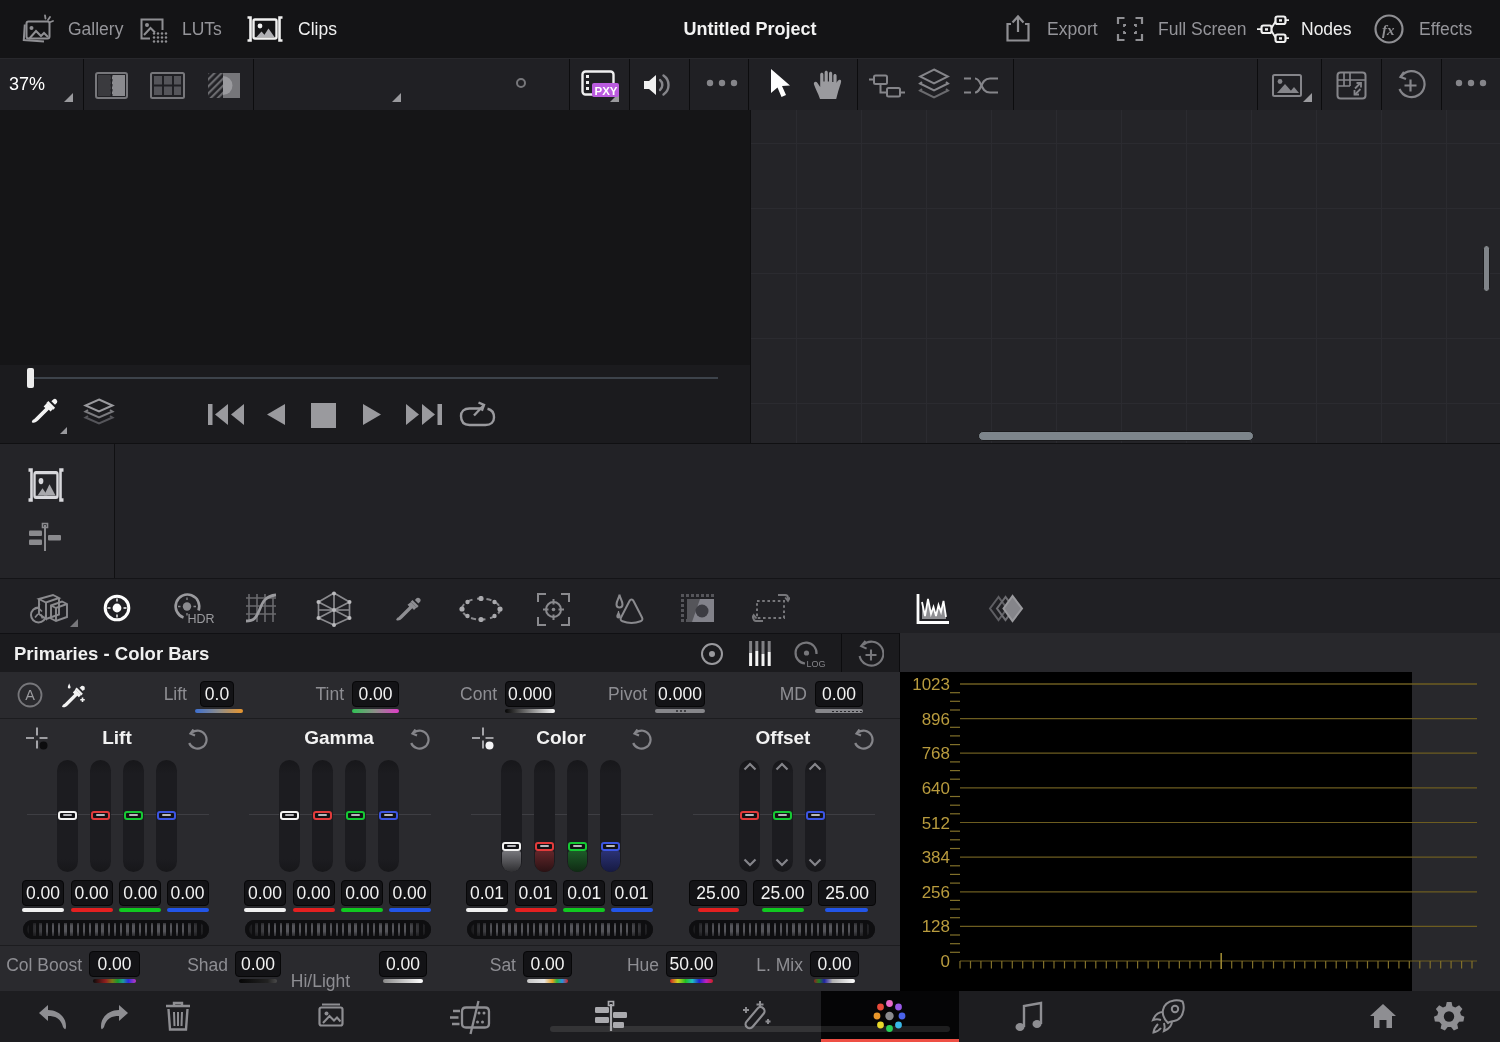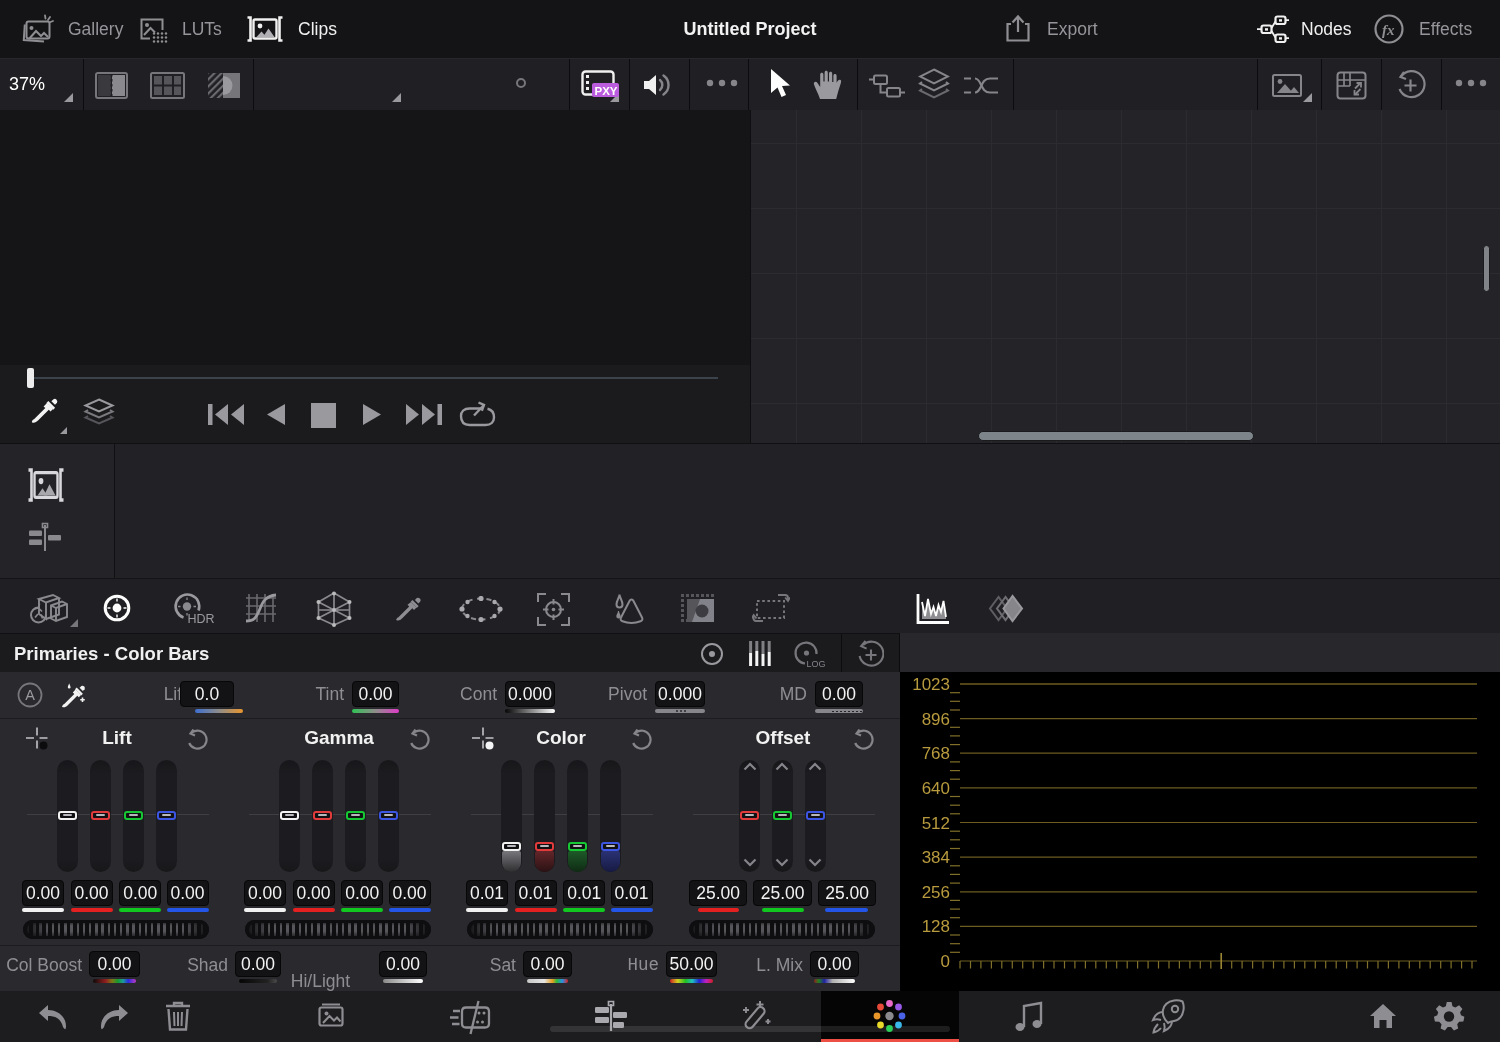--- a/index.html
+++ b/index.html
@@ -61,21 +61,21 @@
   .handle i { display:block; width:9px; height:2.5px; background:#b9b9bd; border-radius:1px; }
   .wheel { position:absolute; top:248px; width:186px; height:19px; border-radius:9.5px; background:#0e0e10; overflow:hidden; }
   .wheel .stripes { position:absolute; left:4px; top:3px; right:4px; bottom:3px;
      background:repeating-linear-gradient(90deg,#55555a 0 2.5px,#0e0e10 2.5px 6.2px); border-radius:7px; }
   .wheel .shade { position:absolute; inset:0; background:linear-gradient(90deg,#0e0e10 0,rgba(14,14,16,0) 14%,rgba(14,14,16,0) 86%,#0e0e10 100%), linear-gradient(#0e0e10 0,rgba(14,14,16,0) 30%,rgba(14,14,16,0) 60%,#0e0e10 100%); }
 
   
   #crow { position:absolute; left:0; top:273px; width:900px; height:46px; border-top:1px solid #1c1c1f; }
 
   
-  #scope { left:900px; top:672px; width:600px; height:319px; background:#000; }
+  #scope { left:900px; top:672px; width:512px; height:319px; background:#000; }
 
   
   #bottombar { left:0; top:991px; width:1500px; height:51px; background:#1d1d20; }
   #btile { position:absolute; left:821px; top:0; width:138px; height:48px; background:#050506; }
   #bred { position:absolute; left:821px; top:48px; width:138px; height:3px; background:#ee4f44; }
   #bscroll { position:absolute; left:550px; top:35px; width:400px; height:6px; border-radius:3px; background:rgba(255,255,255,0.10); }
 
   svg { display:block; }
   #title,.txt,.lab,.vbox,.wtitle,#pct,.t,.stxt,.glabel,svg { filter:blur(0px); }
   .ic { position:absolute; }
@@ -129,20 +129,27 @@
       </svg>
       <span class="txt on">Clips</span>
     </div>
     <div class="item" style="left:1003px">
       <svg width="30" height="30" viewBox="0 0 30 30">
         <path d="M8 10 L4.5 10 L4.5 26.5 L25.5 26.5 L25.5 10 L22 10" fill="none" stroke="#8f8f93" stroke-width="2.2"></path>
         <path d="M15 18 L15 3 M9.5 8.5 L15 2.5 L20.5 8.5" fill="none" stroke="#8f8f93" stroke-width="2.2"></path>
       </svg>
       <span class="txt">Export</span>
     </div>
+    <div class="item" style="left:1116px">
+      <svg width="28" height="26" viewBox="0 0 28 26">
+        <path d="M8.5 2 L2 2 L2 8 M19.5 2 L26 2 L26 8 M8.5 24 L2 24 L2 18 M19.5 24 L26 24 L26 18" fill="none" stroke="#8f8f93" stroke-width="2.2"></path>
+        <path d="M10 9 L8 9 L8 11 M18 9 L20 9 L20 11 M10 17 L8 17 L8 15 M18 17 L20 17 L20 15" fill="none" stroke="#8f8f93" stroke-width="1.8"></path>
+      </svg>
+      <span class="txt">Full Screen</span>
+    </div>
     <div class="item" style="left:1256px;gap:12px;justify-content:center;">
       <svg width="33" height="28" viewBox="0 0 33 28">
         <rect x="5.5" y="10.5" width="10" height="7.5" rx="2" fill="none" stroke="#f0f0f0" stroke-width="2.2"></rect>
         <rect x="9" y="13.2" width="3" height="2.4" fill="#f0f0f0"></rect>
         <rect x="19.5" y="1.5" width="10" height="7.5" rx="2" fill="none" stroke="#f0f0f0" stroke-width="2.2"></rect>
         <rect x="23" y="4.2" width="3" height="2.4" fill="#f0f0f0"></rect>
         <rect x="19.5" y="19.5" width="10" height="7.5" rx="2" fill="none" stroke="#f0f0f0" stroke-width="2.2"></rect>
         <rect x="23" y="22.2" width="3" height="2.4" fill="#f0f0f0"></rect>
         <path d="M1 14.2 L5.5 14.2 M15.5 13 L19.5 6.5 M15.5 16 L19.5 22.5 M29.5 5.2 L33 5.2 M29.5 23.2 L33 23.2" stroke="#f0f0f0" stroke-width="1.8"></path>
       </svg>
@@ -484,21 +491,21 @@
       <text x="8.2" y="18.3" font-size="14.5" fill="#9a9a9e" font-family="Liberation Sans, sans-serif">A</text>
     </svg>
     <svg class="ic" style="left:57px;top:9px" width="32" height="30" viewBox="0 0 32 30">
       <path d="M18.5 8.5 L24 14 L21.8 16.2 L20.3 14.7 L10.5 24.5 C 9.2 25.8 7.2 26.8 5.4 26.1 C 4.9 25.9 5 25.4 5.3 24.9 C 6.3 23.1 6.3 24 7.5 22.8 L17.3 13 L15.8 11.5 Z" fill="#f2f2f2"></path>
       <path d="M19.7 6.6 L25.9 12.8 L24.2 14.5 L18 8.3 Z" fill="#f2f2f2"></path>
       <path d="M24.4 5 A 2.4 2.4 0 0 1 27.6 8.2 L 25.8 10 L 22.6 6.8 Z" fill="#f2f2f2"></path>
       <path d="M10.8 6.2 C 10.8 4.7 12.2 3.2 12.2 2.2 C 12.2 3.2 13.6 4.7 13.6 6.2 A 1.4 1.4 0 0 1 10.8 6.2 Z" fill="#f2f2f2"></path>
       <path d="M25.5 16.5 L25.5 21 M23.25 18.75 L27.75 18.75" stroke="#f2f2f2" stroke-width="1.6"></path>
     </svg>
     <div class="lab" style="left:85px;top:12px;width:102px;text-align:right;">Lift</div>
-    <div class="vbox" style="left:180px;top:9px;width:54px;height:26px;">0.0</div>
+    <div class="vbox" style="left:200px;top:9px;width:34px;height:26px;">0.0</div>
     <div class="uline" style="left:195px;top:37px;width:48px;background:linear-gradient(90deg,#3d6fd0,#8f8d8a 50%,#e8952d);"></div>
     <div class="lab" style="left:242px;top:12px;width:102px;text-align:right;">Tint</div>
     <div class="vbox" style="left:352px;top:9px;width:47px;height:26px;">0.00</div>
     <div class="uline" style="left:352px;top:37px;width:47px;background:linear-gradient(90deg,#2fc254,#8f8d8a 50%,#e03cc8);"></div>
     <div class="lab" style="left:395px;top:12px;width:102px;text-align:right;">Cont</div>
     <div class="vbox" style="left:505px;top:9px;width:50px;height:26px;">0.000</div>
     <div class="uline" style="left:505px;top:37px;width:50px;background:linear-gradient(90deg,#050505,#fff);"></div>
     <div class="lab" style="left:545px;top:12px;width:102px;text-align:right;">Pivot</div>
     <div class="vbox" style="left:655px;top:9px;width:50px;height:26px;">0.000</div>
     <div class="lab" style="left:705px;top:12px;width:102px;text-align:right;">MD</div>
@@ -677,21 +684,21 @@
     <div class="uline" style="left:93px;top:307px;width:43px;background:linear-gradient(90deg,#0a0a0a,#931f1f 30%,#7a7a15 45%,#149a2e 58%,#1e9a9a 70%,#2a2ae0 82%,#c03ac0 100%);"></div>
     <div class="lab" style="left:125px;top:283px;width:103px;text-align:right;">Shad</div>
     <div class="vbox" style="left:235px;top:279px;width:46px;height:26px;">0.00</div>
     <div class="uline" style="left:239px;top:307px;width:38px;background:linear-gradient(90deg,#060606,#222 75%,#4a4a4a);"></div>
     <div class="lab" style="left:269px;top:283px;width:103px;text-align:center;margin-top:16px;">Hi/Light</div>
     <div class="vbox" style="left:379px;top:279px;width:48px;height:26px;">0.00</div>
     <div class="uline" style="left:383px;top:307px;width:40px;background:linear-gradient(90deg,#8a8a8a,#fff);"></div>
     <div class="lab" style="left:413px;top:283px;width:103px;text-align:right;">Sat</div>
     <div class="vbox" style="left:523px;top:279px;width:49px;height:26px;">0.00</div>
     <div class="uline" style="left:527px;top:307px;width:41px;background:linear-gradient(90deg,#c6c6c6,#e6e6e6 42%,#e8a020 62%,#28b840 73%,#2890e0 86%,#e02020 100%);"></div>
-    <div class="lab" style="left:556px;top:283px;width:103px;text-align:right;font-family:Liberation Mono, monospace;">Hue</div>
+    <div class="lab" style="left:556px;top:283px;width:103px;text-align:right;">Hue</div>
     <div class="vbox" style="left:666px;top:279px;width:51px;height:26px;">50.00</div>
     <div class="uline" style="left:670px;top:307px;width:43px;background:linear-gradient(90deg,#d02020,#d0d020 18%,#20c020 36%,#20c0c0 52%,#2020d0 68%,#c020c0 84%,#d02020 100%);"></div>
     <div class="lab" style="left:700px;top:283px;width:103px;text-align:right;">L. Mix</div>
     <div class="vbox" style="left:810px;top:279px;width:49px;height:26px;">0.00</div>
     <div class="uline" style="left:814px;top:307px;width:41px;background:linear-gradient(90deg,#902020,#208020 12%,#2020a0 25%,#b0b0b0 45%,#fff 100%);"></div>
   </div>
 
   <div id="scope" class="abs">
     <svg width="600" height="319" viewBox="0 0 600 319">
       <line x1="60" y1="12.0" x2="577" y2="12.0" stroke="#6d5d20" stroke-width="1.6"></line>

